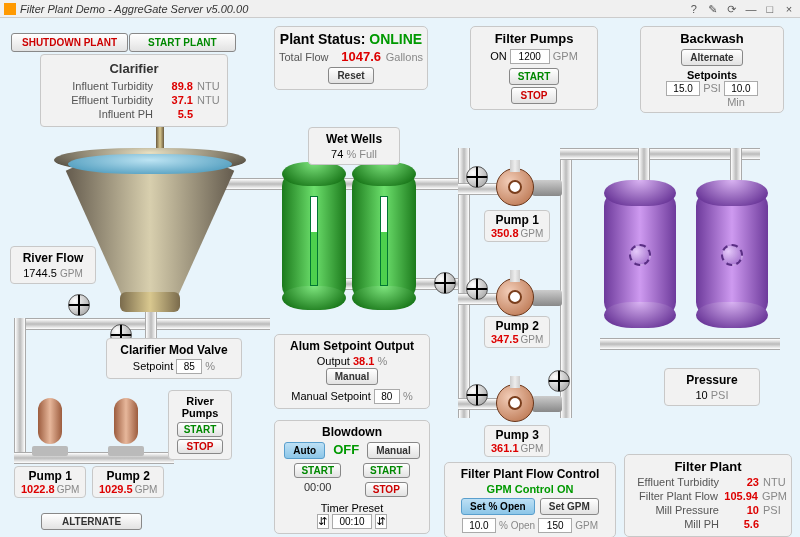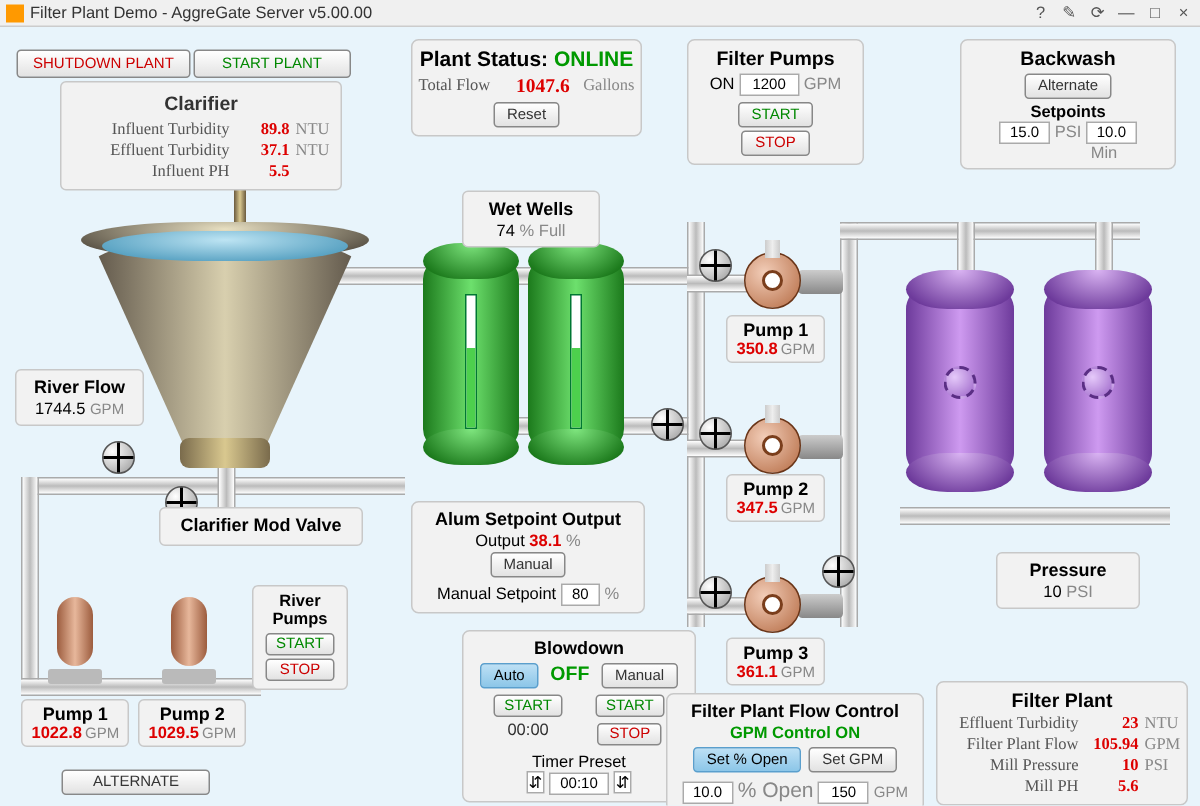--- a/index.html
+++ b/index.html
@@ -21,21 +21,21 @@
     align-items: center;
     padding: 0 4px;
     font-size: 11px;
     color: #333;
   }
   .titlebar .icon {
     width: 12px; height: 12px;
     background: #f90;
     margin-right: 4px;
   }
-  .titlebar .title { flex: 1; }
+  .titlebar .title { flex: 1; font-style: italic; }
   .titlebar .winbtns span {
     display: inline-block;
     width: 14px; height: 12px;
     margin-left: 2px;
     text-align: center;
     cursor: pointer;
     color: #555;
   }
   .canvas { position: relative; width: 800px; height: 519px; }
   .panel {
@@ -46,32 +46,32 @@
     text-align: center;
     padding: 4px 6px;
     font-size: 11px;
   }
   .panel .title {
     font-weight: bold;
     font-size: 13px;
     margin: 2px 0 4px;
     color: #333;
   }
-  .row { display: flex; justify-content: space-between; align-items: center; margin: 2px 0; font-size: 11px; white-space: nowrap; font-family: Liberation Serif, serif; }
+  .row { display: flex; justify-content: space-between; align-items: center; margin: 2px 0; font-size: 11px; white-space: nowrap; }
   .row .lbl { color: #555; text-align: right; flex: 1; margin-right: 4px; }
   .row .val { color: #d00; font-weight: bold; min-width: 36px; text-align: right; }
   .row .unit { color: #888; margin-left: 4px; min-width: 24px; text-align: left; }
   .btn {
     display: inline-block;
     padding: 2px 8px;
     border: 1px solid #888;
     border-radius: 3px;
     background: linear-gradient(#fff,#e2e2e2);
     font-size: 10px;
-    font-weight: normal;
+    font-weight: bold;
     cursor: pointer;
     margin: 1px;
   }
   .btn.green { color: #080; }
   .btn.red { color: #c00; }
   .btn.blue { background: linear-gradient(#bde0f5,#8cc6e8); border-color:#5a9fcd; }
   .btn.plain { color: #333; }
   .input {
     display: inline-block;
     width: 34px;
@@ -331,21 +331,21 @@
   <div class="row">
     <span class="lbl" style="flex:0; text-align:left;">Total Flow</span>
     <span class="val" style="font-size:13px; margin-left:8px;">1047.6</span>
     <span class="unit">Gallons</span>
   </div>
   <div style="text-align:center; margin-top:2px;">
     <span class="btn plain">Reset</span>
   </div>
 </div>
 
-<div class="bigpanel" style="left:458px; top:8px; width:118px; text-align:center;">
+<div class="bigpanel" style="left:470px; top:8px; width:128px; text-align:center;">
   <div class="title" style="font-weight:bold; font-size:13px;">Filter Pumps</div>
   <div style="margin:3px 0;">
     <span>ON</span>
     <span class="input" style="width:40px;">1200</span>
     <span style="color:#888;">GPM</span>
   </div>
   <div><span class="btn green">START</span></div>
   <div><span class="btn red">STOP</span></div>
 </div>
 
@@ -387,20 +387,25 @@
 </div>
 
 <div class="panel" style="left:10px; top:228px; width:86px;">
   <div class="small-title">River Flow</div>
   <div><span class="val">1744.5</span>
   <span class="unit" style="color:#888; font-size:10px;">GPM</span></div>
 </div>
 
 <div class="panel" style="left:106px; top:320px; width:136px;">
   <div class="small-title">Clarifier Mod Valve</div>
+  <div>
+    <span>Setpoint</span>
+    <span class="input" style="width:26px;">85</span>
+    <span style="color:#888;">%</span>
+  </div>
 </div>
 
 <div class="panel" style="left:168px; top:372px; width:64px;">
   <div class="small-title" style="font-size:11px;">River Pumps</div>
   <div><span class="btn green" style="padding:1px 6px;">START</span></div>
   <div><span class="btn red" style="padding:1px 8px;">STOP</span></div>
 </div>
 
 <div class="pump-lbl" style="left:14px; top:448px;">
   <div class="name">Pump 1</div>
@@ -423,21 +428,21 @@
     <span style="color:#888;">%</span>
   </div>
   <div><span class="btn plain">Manual</span></div>
   <div style="margin-top:3px;">
     <span>Manual Setpoint</span>
     <span class="input" style="width:26px;">80</span>
     <span style="color:#888;">%</span>
   </div>
 </div>
 
-<div class="bigpanel" style="left:274px; top:402px; width:156px; text-align:center;margin-left:34px;">
+<div class="bigpanel" style="left:274px; top:402px; width:156px; text-align:center;">
   <div class="small-title">Blowdown</div>
   <div>
     <span class="btn blue">Auto</span>
     <span class="green-status" style="font-size:13px; margin:0 4px;">OFF</span>
     <span class="btn plain">Manual</span>
   </div>
   <div style="display:flex; gap:20px; justify-content:center; margin-top:2px;">
     <div style="text-align:center;">
       <div><span class="btn green" style="padding:1px 6px;">START</span></div>
       <div style="margin-top:2px; color:#333;">00:00</div>
@@ -476,21 +481,21 @@
 
 <div class="bigpanel" style="left:444px; top:444px; width:172px; text-align:center;">
   <div class="small-title" style="font-size:12px;">Filter Plant Flow Control</div>
   <div class="green-status" style="font-size:11px;">GPM Control ON</div>
   <div style="margin:2px 0;">
     <span class="btn blue" style="font-size:10px;">Set % Open</span>
     <span class="btn plain" style="font-size:10px;">Set GPM</span>
   </div>
   <div>
     <span class="input">10.0</span>
-    <span style="color:#888; font-size:14px;">% Open</span>
+    <span style="color:#888; font-size:10px;">% Open</span>
     <span class="input">150</span>
     <span style="color:#888; font-size:10px;">GPM</span>
   </div>
 </div>
 
 <div class="bigpanel" style="left:624px; top:436px; width:168px;">
   <div class="title" style="font-size:13px; font-weight:bold; text-align:center;">Filter Plant</div>
   <div class="row">
         <span class="lbl">Effluent Turbidity</span>
         <span class="val">23</span>

